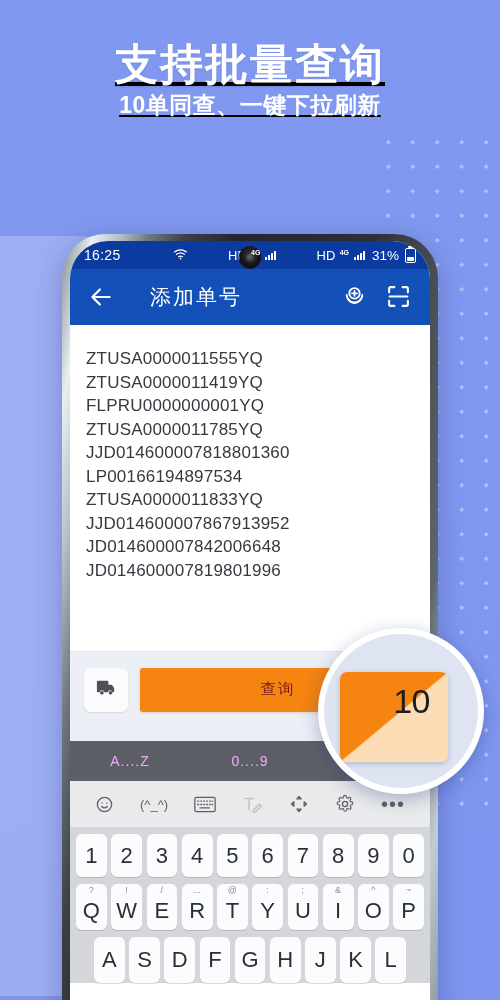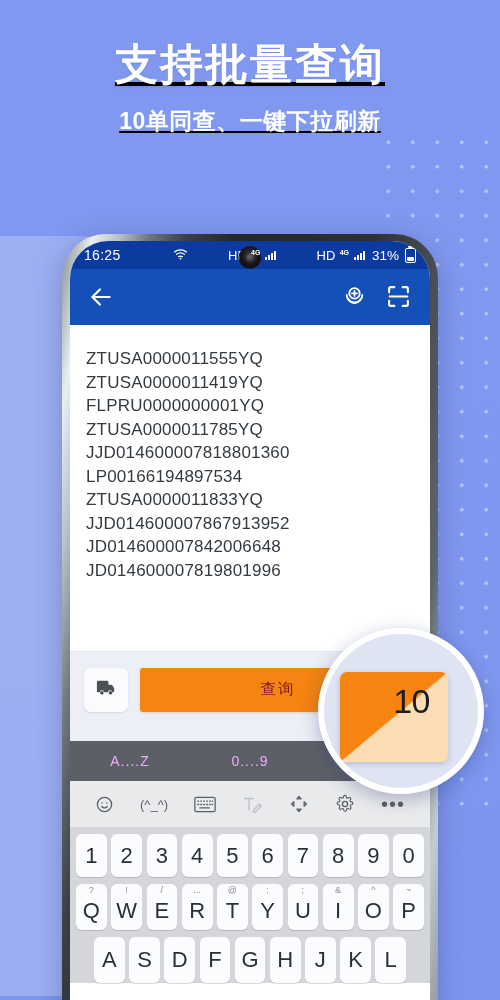--- a/index.html
+++ b/index.html
@@ -26,21 +26,21 @@
     background-position:6px 4px;
   }
   
   #promo{position:absolute;left:0;right:0;top:40px;text-align:center;z-index:5;text-decoration:underline;}
   #promo .h1{
     color:#ffffff;font-size:43px;font-weight:bold;letter-spacing:2px;
     line-height:1.15;text-shadow:0 1px 2px rgba(60,80,170,.18);
   }
   #promo .h2{
     color:#ffffff;font-size:23px;font-weight:bold;letter-spacing:.5px;
-    line-height:1.45;margin-top:16px;
+    line-height:1.45;
   }
   
   #phone{
     position:absolute;left:62px;top:234px;width:376px;height:790px;z-index:10;
     border-radius:44px 44px 0 0;
     background:linear-gradient(100deg,#7f8b92 0%,#e9eef1 6%,#b9c2c7 11%,#6e777d 17%,#3a4045 24%,#23272b 34%,#2b3034 60%,#5d666c 84%,#c3ccd1 93%,#8b959b 100%);
     box-shadow:0 6px 26px rgba(35,45,100,.30);
     padding:7px 8px 0 8px;box-sizing:border-box;
     overflow:hidden;
   }
@@ -211,20 +211,21 @@
         <span class="batt"></span>
       </div>
     </div>
 
     <div id="appbar">
       <span class="ic">
         <svg width="26" height="26" viewBox="0 0 24 24" fill="none">
           <path d="M20 12H4M4 12l7-7M4 12l7 7" stroke="#fff" stroke-width="2" stroke-linecap="round" stroke-linejoin="round"></path>
         </svg>
       </span>
+      <span class="title">添加单号</span>
       <span class="spacer"></span>
       <span class="ic">
         <svg width="25" height="25" viewBox="0 0 24 24" fill="none">
           <path d="M4.5 10.5a7.5 7.5 0 0 0 15 0" stroke="#fff" stroke-width="1.8" stroke-linecap="round"></path>
           <circle cx="12" cy="9" r="5" stroke="#fff" stroke-width="1.8"></circle>
           <path d="M12 6.6v4.8M9.6 9h4.8" stroke="#fff" stroke-width="1.7" stroke-linecap="round"></path>
           <path d="M6 14.5c1.5 2.2 4 3.5 6 3.5s4.5-1.3 6-3.5" stroke="#fff" stroke-width="1.8" stroke-linecap="round"></path>
         </svg>
       </span>
       <span class="ic">

